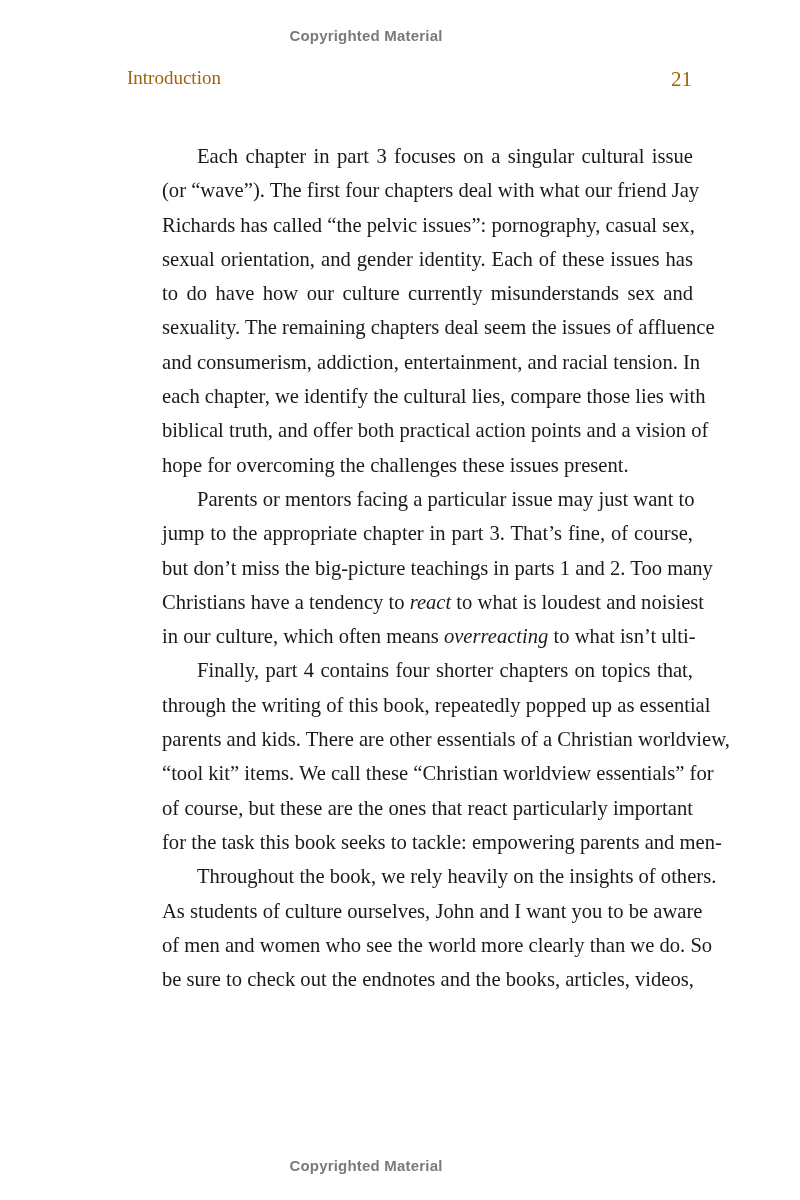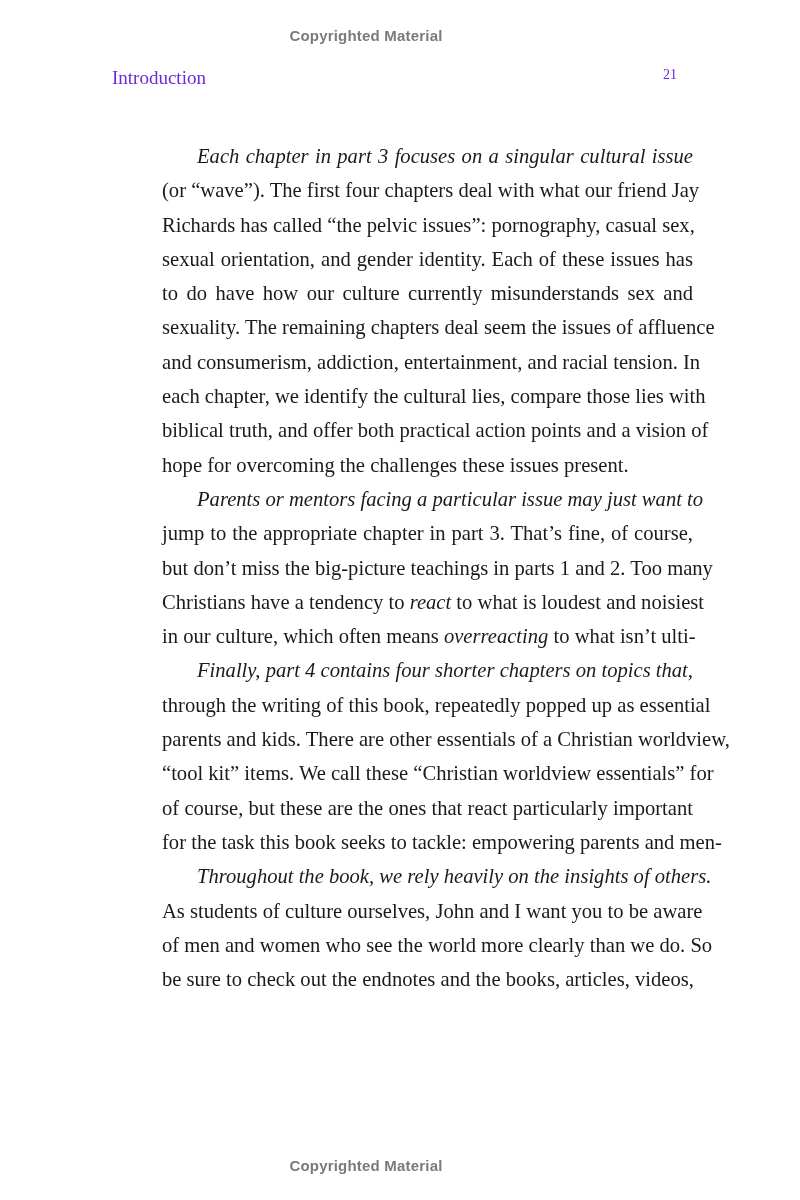--- a/index.html
+++ b/index.html
@@ -24,29 +24,29 @@
       font-weight: bold;
       color: #7a7a7a;
       letter-spacing: 0.2px;
     }
     .copyright.top { top: 27px; }
     .copyright.bottom { top: 1157px; }
 
     .running-head {
       position: absolute;
       top: 67px;
-      left: 112px;
+      left: 127px;
       width: 565px;
       height: 26px;
       font-family: "Liberation Serif", serif;
       font-size: 19px;
-      color: #6d28d9;
+      color: #a16207;
     }
     .running-head .title { position: absolute; left: 0; top: 0; }
-    .running-head .folio { position: absolute; right: 0; top: 0; font-size: 14px; }
+    .running-head .folio { position: absolute; right: 0; top: 0; font-size: 21px; }
 
     .body-text {
       position: absolute;
       top: 139px;
       left: 127px;
       width: 566px;
       font-family: "Liberation Serif", serif;
       font-size: 20.6px;
       line-height: 34.3px;
       color: #1a1a1a;
@@ -61,21 +61,20 @@
       display: block;
       text-align: justify;
       text-align-last: justify;
       white-space: nowrap;
     }
     .body-text .line.last {
       text-align-last: left;
     }
     .body-text .line.first {
       padding-left: 35px;
-      font-style: italic;
     }
     .body-text em { font-style: italic; }
   </style>
 </head>
 <body>
 
 <div class="copyright top">Copyrighted Material</div>
 
 <div class="running-head">
   <span class="title">Introduction</span>

